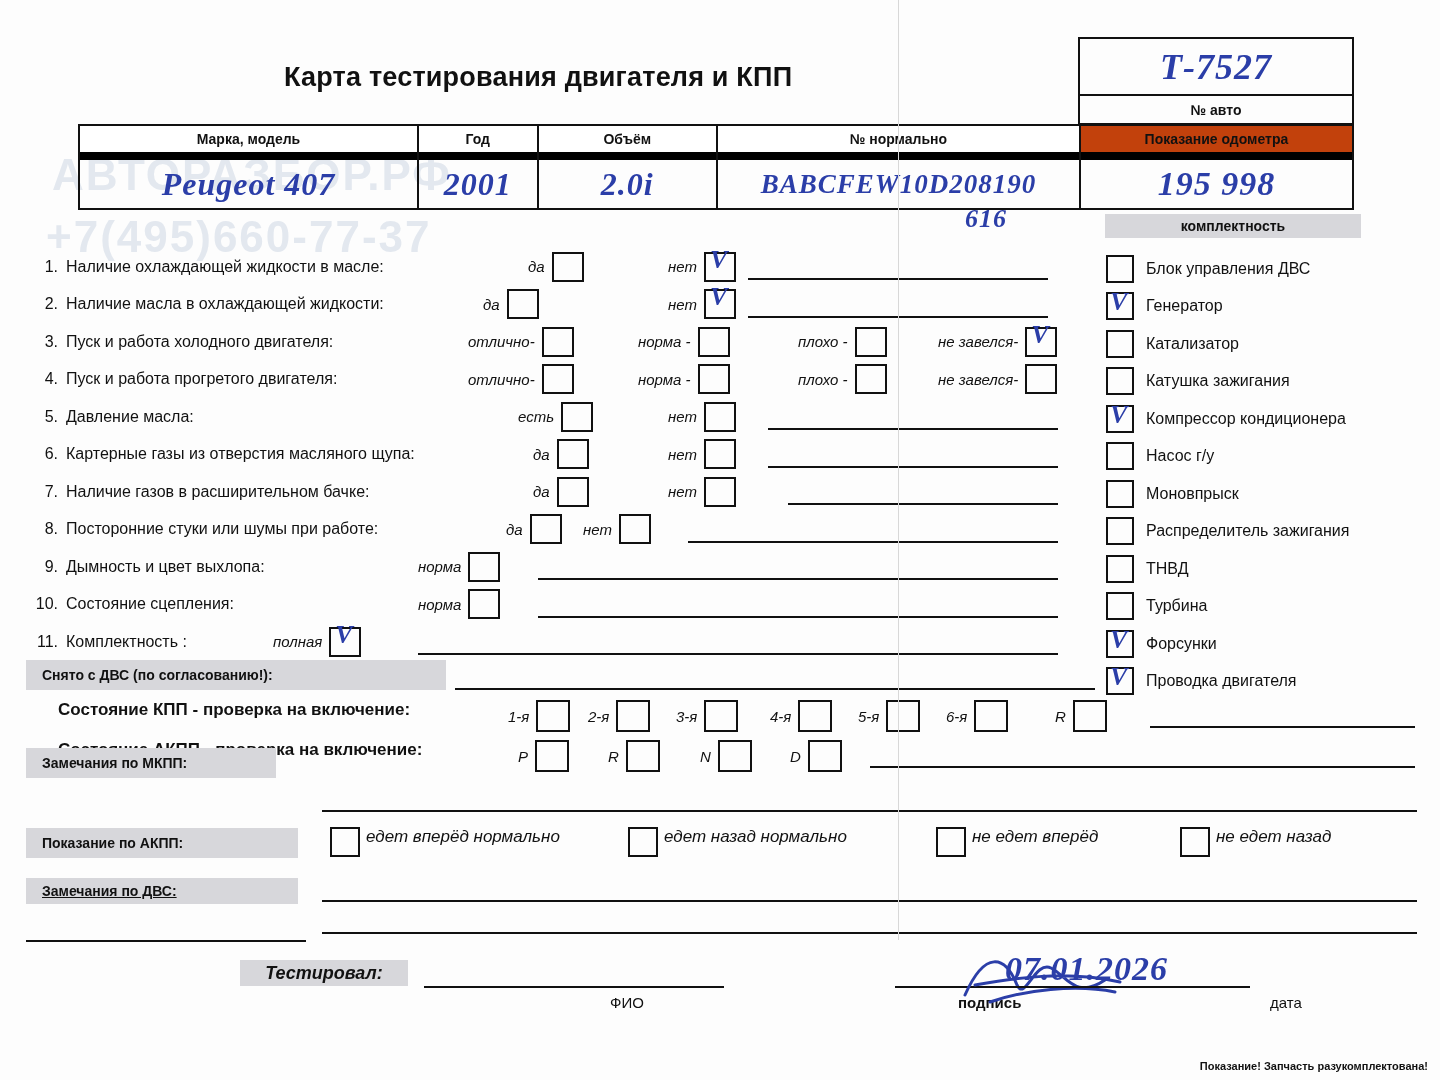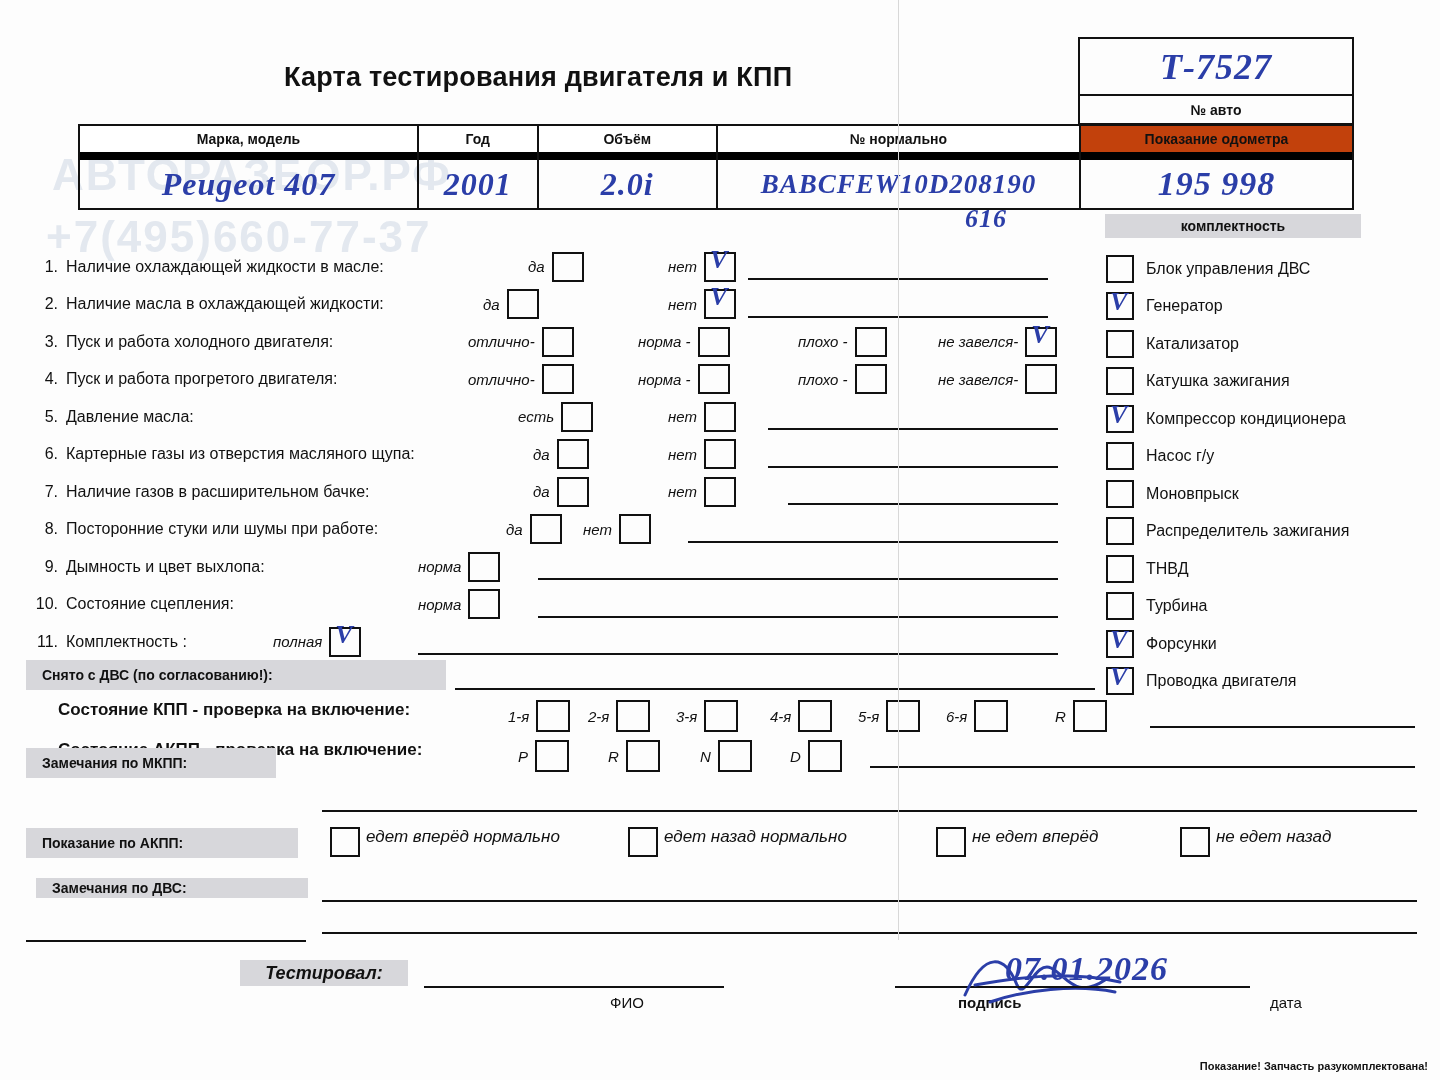--- a/index.html
+++ b/index.html
@@ -443,21 +443,21 @@
   </div>
   <div class="akopt" style="left:936px;top:827px;">
     <span class="abox"></span>
     <span class="alab">не едет вперёд</span>
   </div>
   <div class="akopt" style="left:1180px;top:827px;">
     <span class="abox"></span>
     <span class="alab">не едет назад</span>
   </div>
 
-  <div class="bar" style="left:36px;top:878px;width:272px;height:20px;">Замечания по ДВС:</div>
+  <div class="bar" style="left:26px;top:878px;width:272px;height:26px;text-decoration:underline;">Замечания по ДВС:</div>
   <div class="uline" style="left:322px;top:900px;width:1095px;"></div>
   <div class="uline" style="left:322px;top:932px;width:1095px;"></div>
   <div class="uline" style="left:26px;top:940px;width:280px;"></div>
 
   <div class="testlabel">Тестировал:</div>
   <div class="uline" style="left:424px;top:986px;width:300px;"></div>
   <div class="cap-small" style="left:610px;top:994px;">ФИО</div>
 
   <div class="uline" style="left:895px;top:986px;width:240px;"></div>
   <div class="cap-small" style="left:958px;top:994px;font-weight:bold;">подпись</div>

